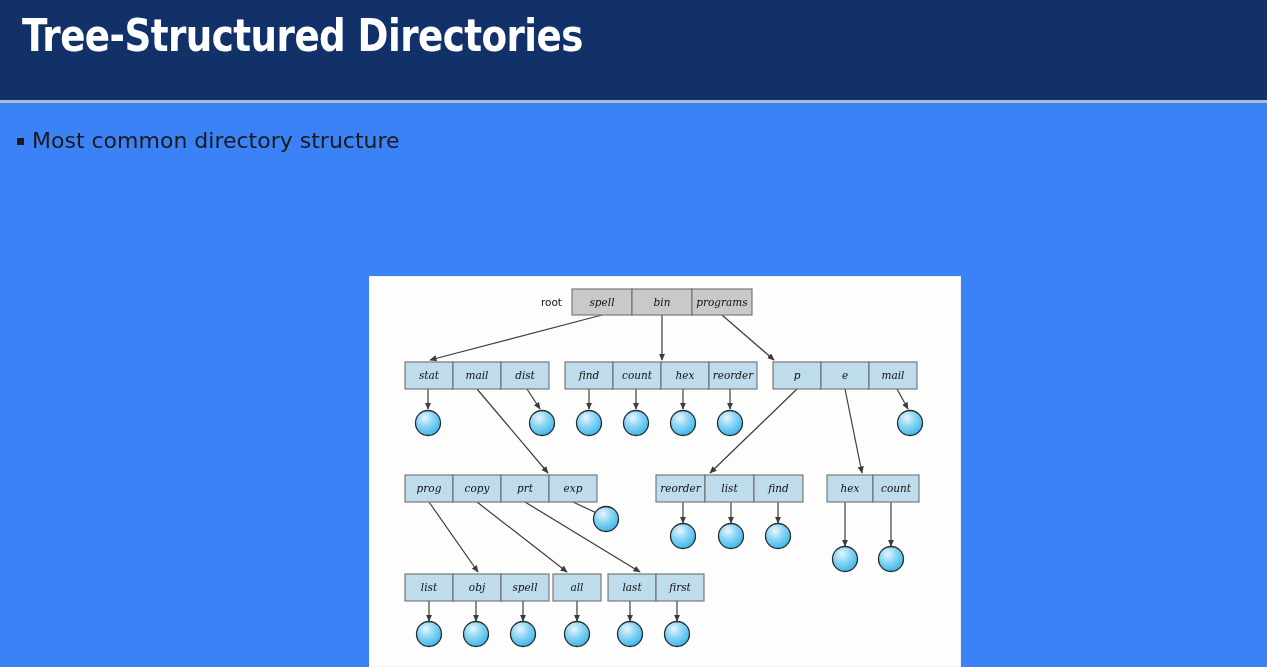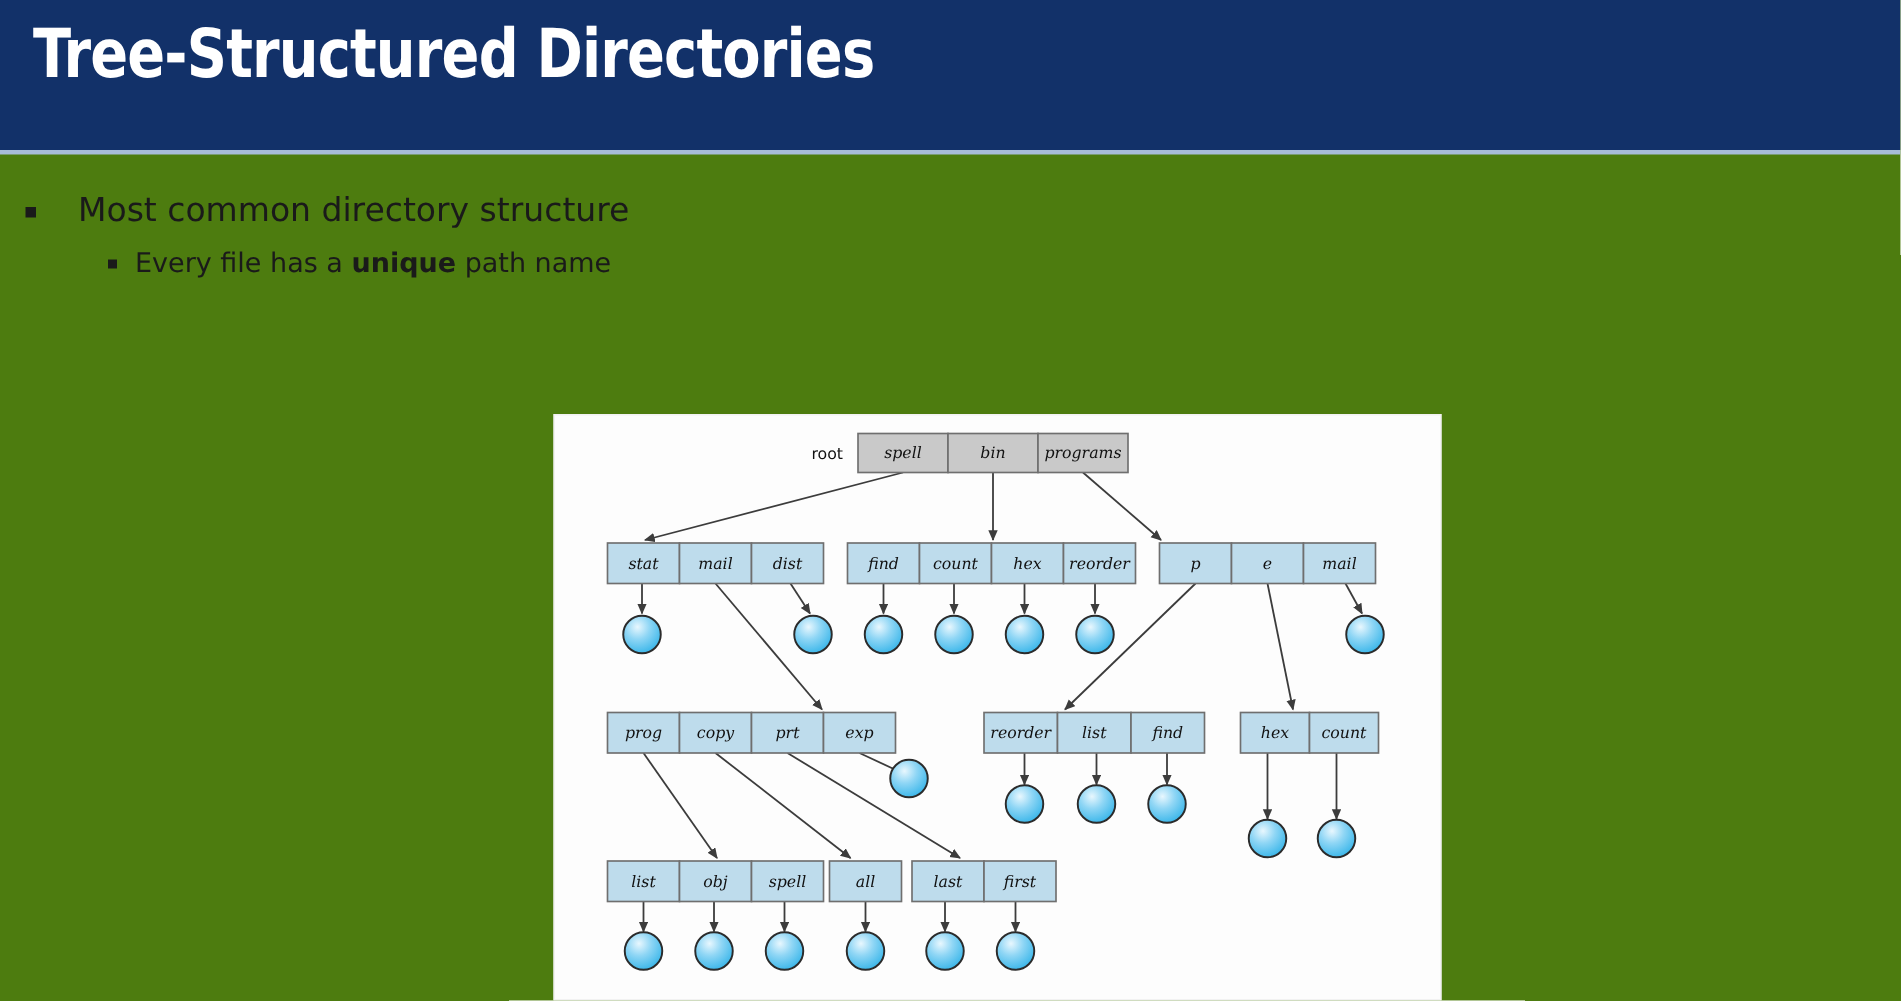--- a/index.html
+++ b/index.html
@@ -12,21 +12,21 @@
     width: 1267px;
     height: 667px;
     font-family: "DejaVu Sans", sans-serif;
     overflow: hidden;
     position: relative;
   }
   #slide {
     position: relative;
     width: 1267px;
     height: 667px;
-    background: #4d7c0f;
+    background: #3b82f6;
   }
   
   #title-bar {
     position: absolute;
     left: 0;
     top: 0;
     width: 1267px;
     height: 100px;
     background: #123169;
   }
@@ -53,21 +53,21 @@
   }
   
   #bullets {
     position: absolute;
     left: 0;
     top: 126px;
     width: 700px;
   }
   .bullet-l1 {
     position: relative;
-    padding-left: 52px;
+    padding-left: 32px;
     font-family: "DejaVu Sans", sans-serif;
     font-size: 22px;
     color: #1a1a1a;
     line-height: 30px;
     margin-bottom: 6px;
     white-space: nowrap;
   }
   .bullet-l1 .marker {
     position: absolute;
     left: 17px;
@@ -129,24 +129,20 @@
 <div id="slide">
 
   <div id="title-bar"></div>
   <div id="title-underline"></div>
   <div id="slide-title">Tree-Structured Directories</div>
 
   <div id="bullets">
     <div class="bullet-l1">
       <span class="marker"></span>
       <span>Most common directory structure</span>
-    </div>
-    <div class="bullet-l2">
-      <span class="marker"></span>
-      <span>Every file has a </span><b>unique</b><span> path name</span>
     </div>
   </div>
 
   <div id="diagram-area">
     <svg id="tree-svg" width="590" height="389" viewBox="0 0 590 389">
       <defs>
         <radialGradient id="sphereGrad" cx="38%" cy="30%" r="78%">
           <stop offset="0%" stop-color="#e8f7fe"></stop>
           <stop offset="42%" stop-color="#8fd6f5"></stop>
           <stop offset="100%" stop-color="#2fb2e8"></stop>

